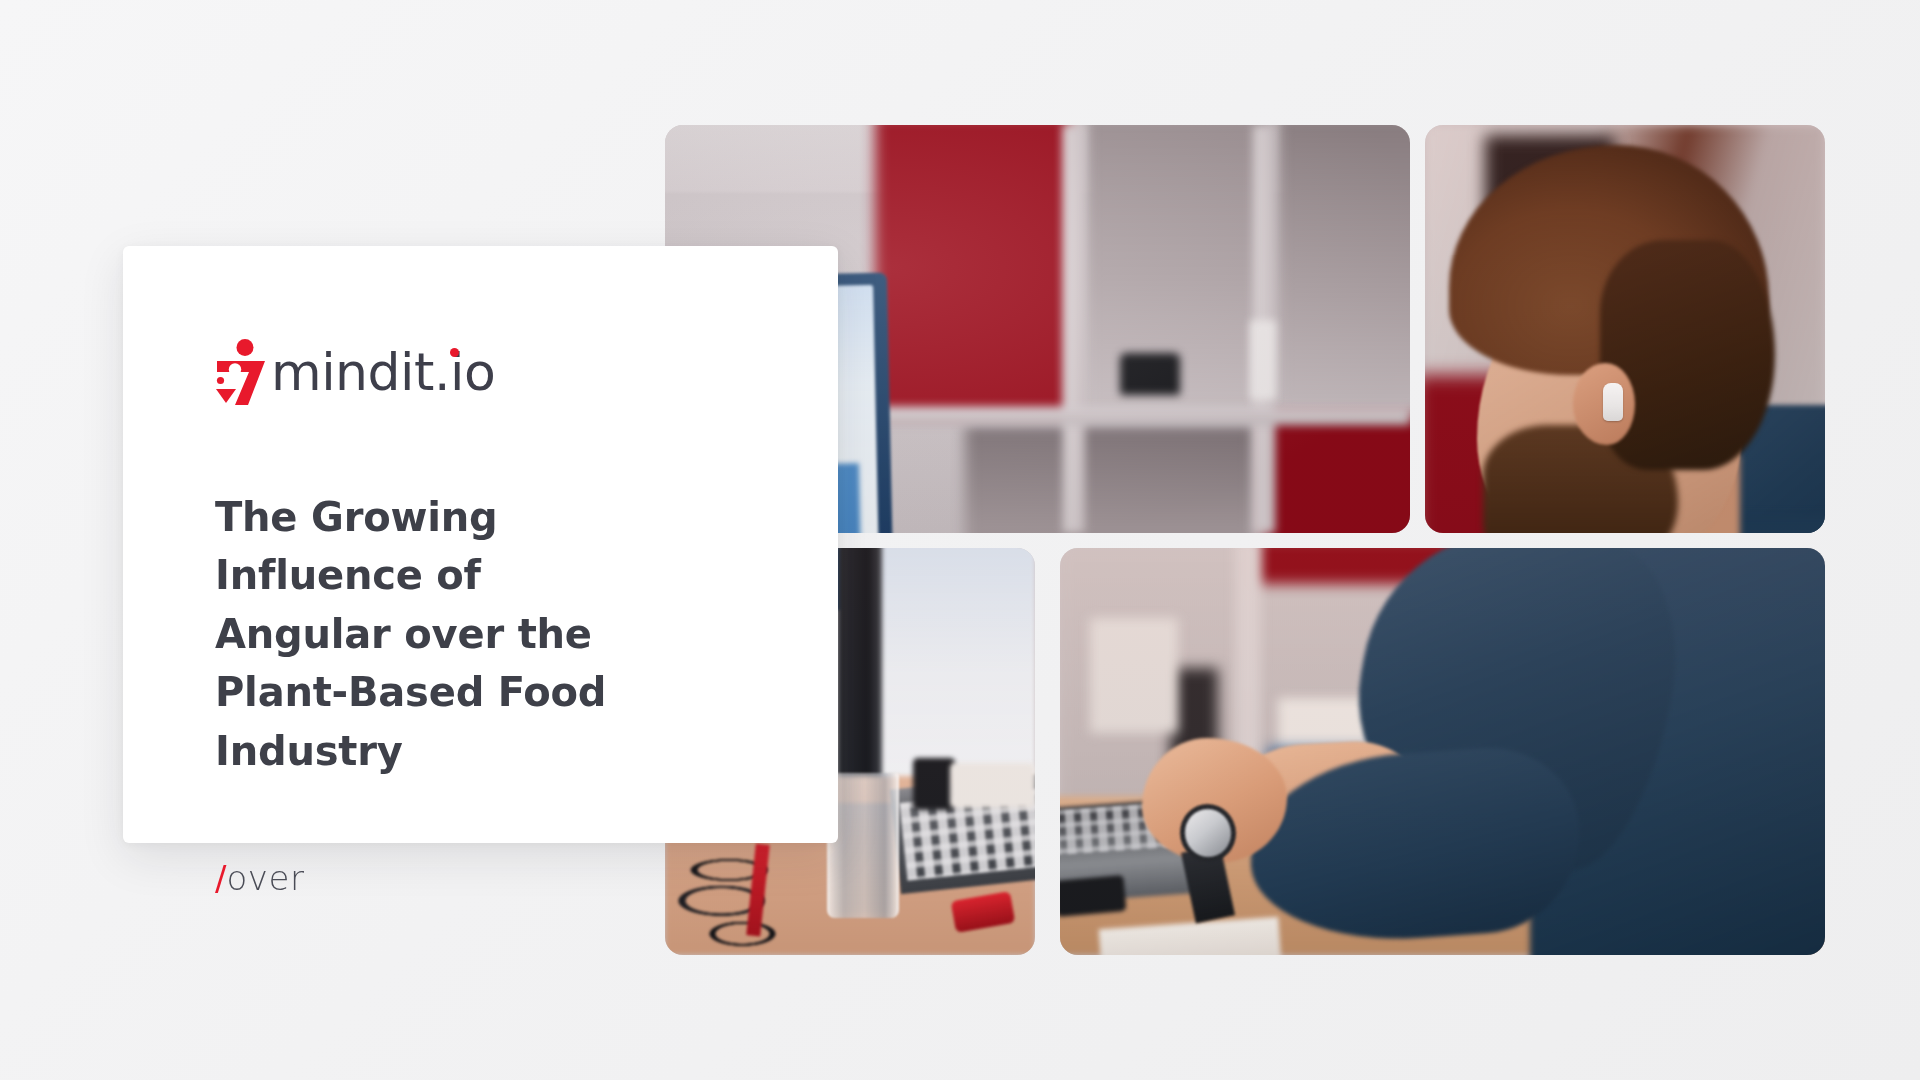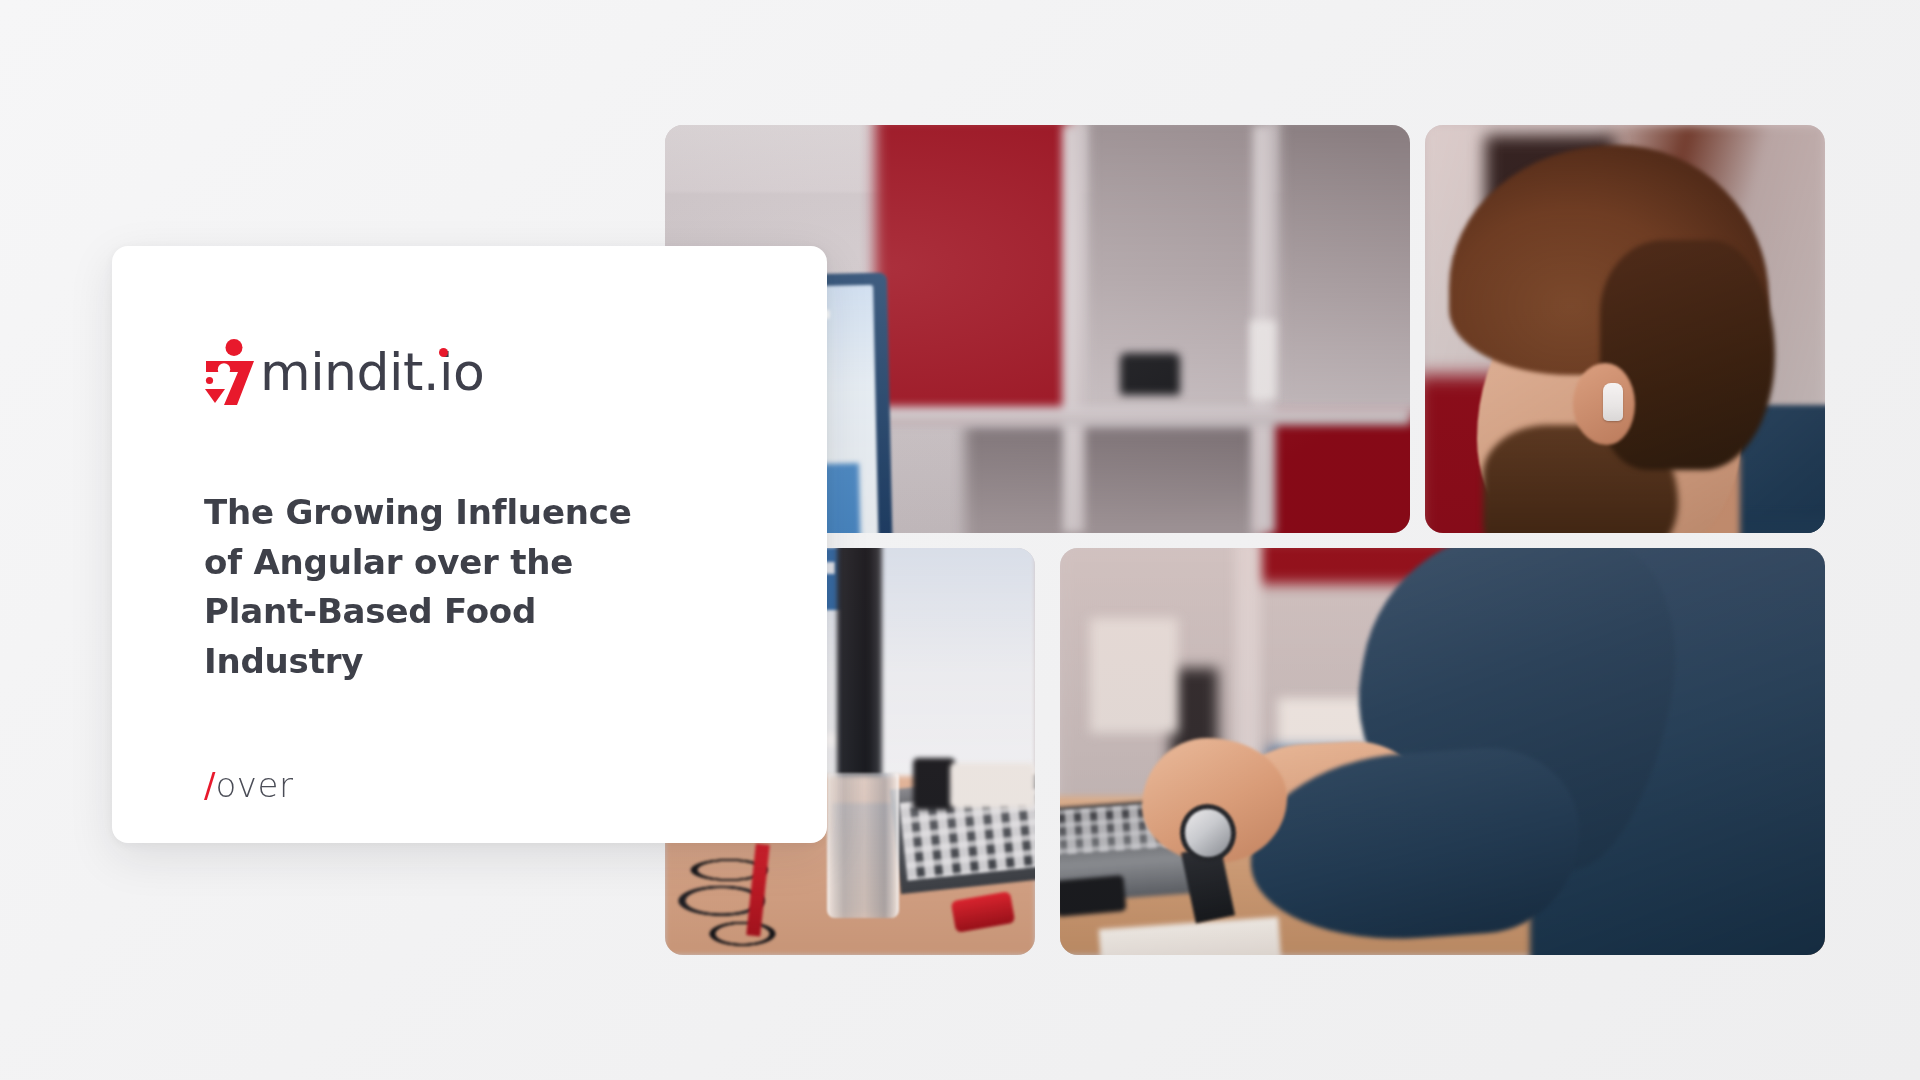--- a/index.html
+++ b/index.html
@@ -391,26 +391,26 @@
     transform: rotate(-12deg); filter:blur(1.6px);
   }
   .ph-arms .warm {
     position:absolute; inset:0;
     background: linear-gradient(180deg, rgba(235,110,80,0.06), rgba(0,0,0,0.05));
   }
 
   
   .card {
     position: absolute;
-    left: 112px;
+    left: 123px;
     top: 246px;
     width: 715px;
     height: 597px;
     background: #ffffff;
-    border-radius: 16px;
+    border-radius: 6px;
     box-shadow: 0 14px 46px rgba(30,30,40,0.10), 0 2px 10px rgba(30,30,40,0.05);
     padding: 90px 0 0 92px;
   }
 
   
   .logo { display:flex; align-items:center; height: 72px; }
   .logo-mark {
     width: 52px; height: 66px; flex: none; display:block;
   }
   .logo-text {
@@ -428,21 +428,21 @@
     right: 36px; top: 2px;
     width: 9px; height: 9px;
     border-radius: 50%;
     background: #e8192c;
   }
 
   .headline {
     margin-top: 80px;
     width: 430px;
     font-family: "DejaVu Sans", sans-serif;
-    font-size: 34px;
+    font-size: 40px;
     font-weight: bold;
     line-height: 1.46;
     color: #3e4049;
     letter-spacing: -0.2px;
   }
 
   .category {
     margin-top: 78px;
     font-family: "DejaVu Sans", sans-serif;
     font-size: 34px;

